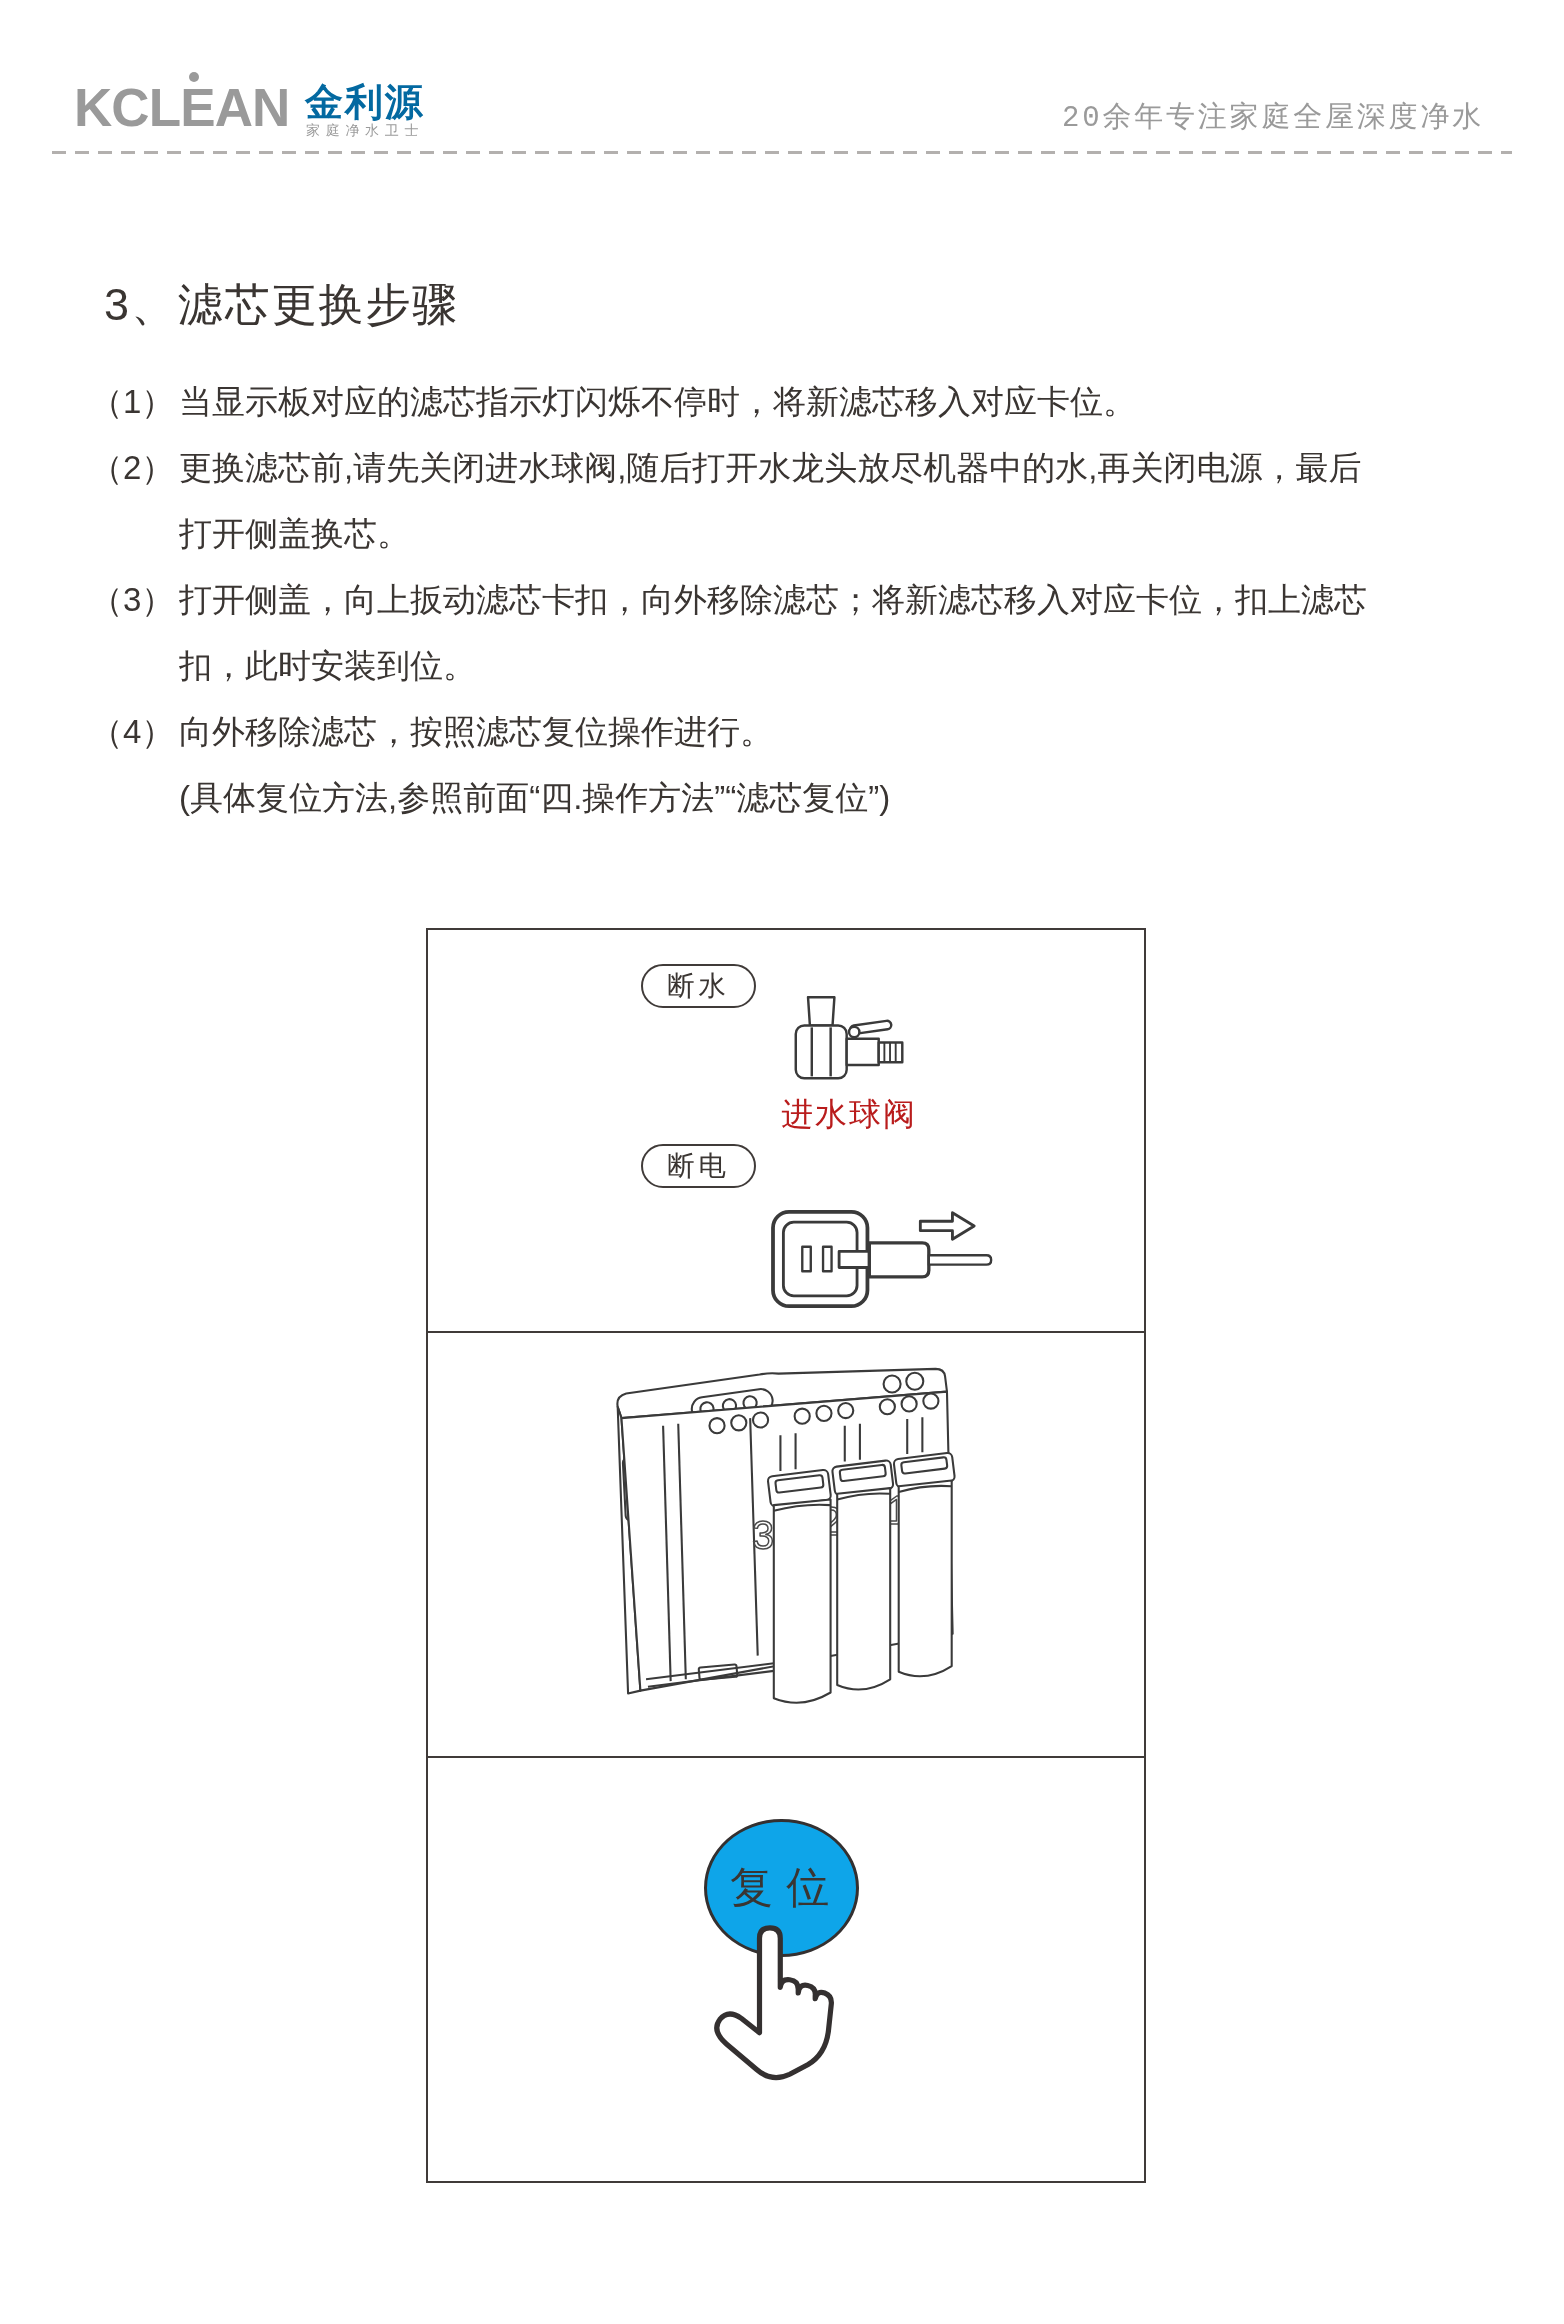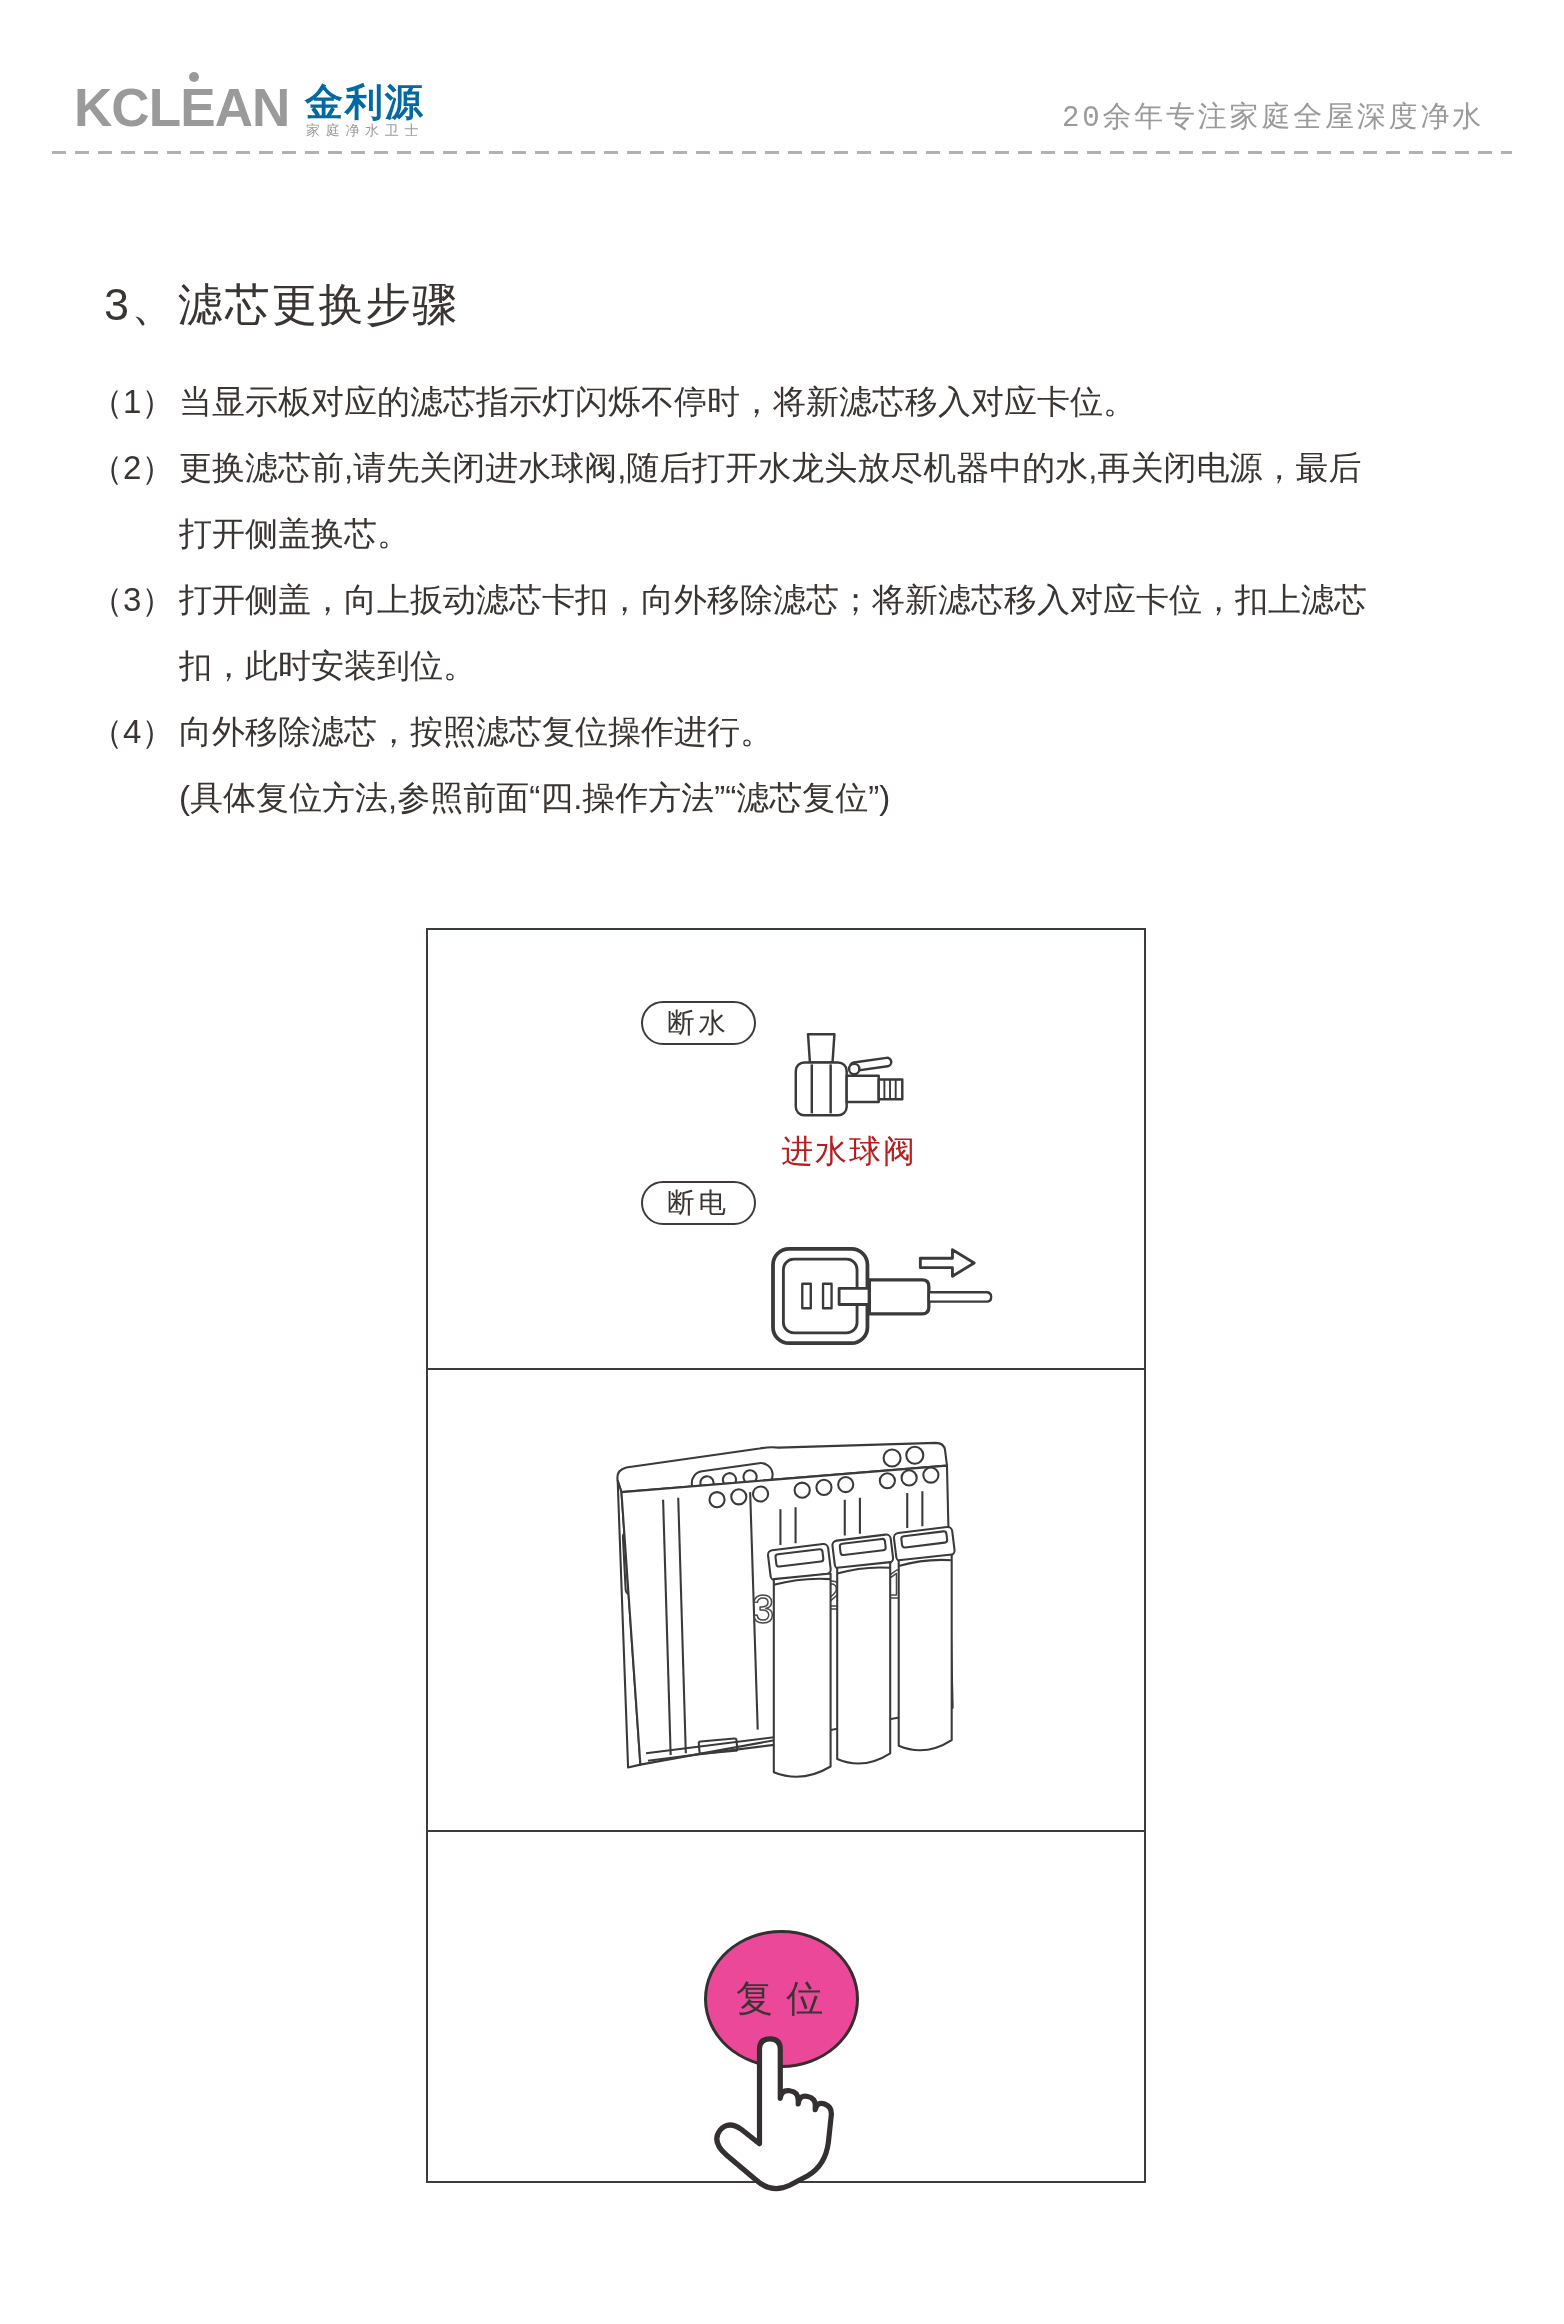--- a/index.html
+++ b/index.html
@@ -52,21 +52,21 @@
   }
   .para{position:relative;padding-left:89px;}
   .para .marker{position:absolute;left:0;top:0;line-height:66px;white-space:nowrap;}
   .para .line{line-height:66px;white-space:nowrap;}
 
   
   .diagram-box{
     left:426px;top:928px;width:716px;height:1251px;
     border:2.8px solid #403b39;
   }
-  .panel{position:relative;margin-top:37px;}
+  .panel{position:relative;}
   .panel-1{height:401px;border-bottom:2.8px solid #403b39;}
   .panel-2{height:423px;border-bottom:2.8px solid #403b39;}
   .panel-3{height:421px;}
 
   .pill-badge{
     border:2.8px solid #403b39;border-radius:24.6px;
     display:flex;align-items:center;justify-content:center;
     font-size:27.4px;letter-spacing:3.8px;color:#3a3532;
     background:#fff;box-sizing:border-box;
   }
@@ -75,22 +75,22 @@
   .valve-caption{
     left:350px;top:163px;width:142px;text-align:center;
     font-size:32px;letter-spacing:1.9px;color:#b91c1c;
   }
 
   
   .reset-circle{
     left:276px;top:61px;width:155px;height:138px;
     border:3.8px solid #343030;border-radius:50%;
     display:flex;align-items:center;justify-content:center;
-    font-size:37px;letter-spacing:13.2px;color:#3a3532;
-    padding-left:9.5px;box-sizing:border-box;background:#ec4899;
+    font-size:43px;letter-spacing:13.2px;color:#3a3532;
+    padding-left:9.5px;box-sizing:border-box;background:#0ea5e9;
   }
 
   
   .page-number{
     left:0;top:2218px;width:1564px;text-align:center;
     font-size:30px;color:#474340;letter-spacing:1.9px;
   }
 </style>
 </head>
 <body>

